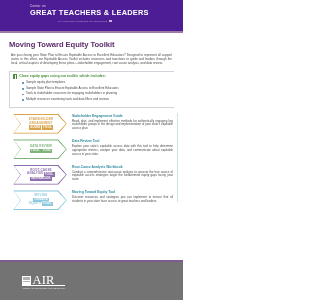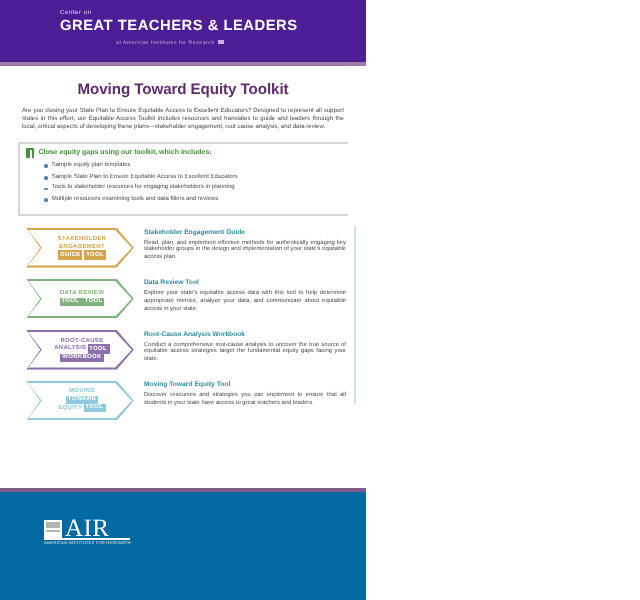--- a/index.html
+++ b/index.html
@@ -55,21 +55,20 @@
     background:#9b7aa8;
   }
 
   
   .page {
     padding:0 9px;
     position:relative;
   }
 
   .title {
-    text-align:center;
     color:#5d2d6c;
     font-size:7.6px;
     font-weight:bold;
     letter-spacing:-.05px;
     margin-top:6.5px;
     margin-bottom:4px;
   }
 
   .intro {
     color:#4a4a4a;
@@ -224,22 +223,22 @@
     bottom:8px;
     right:-4px;
     width:1px;
     background:#cfe3e8;
   }
 
   
   .footer {
     position:absolute;
     left:0; right:0; bottom:0;
-    height:56px;
-    background:#0369a1;
+    height:40px;
+    background:#737373;
     border-top:2.2px solid #7e5b8c;
   }
   .air-logo {
     position:absolute;
     left:22px;
     top:13px;
     display:flex;
     align-items:flex-end;
     gap:1.5px;
   }

